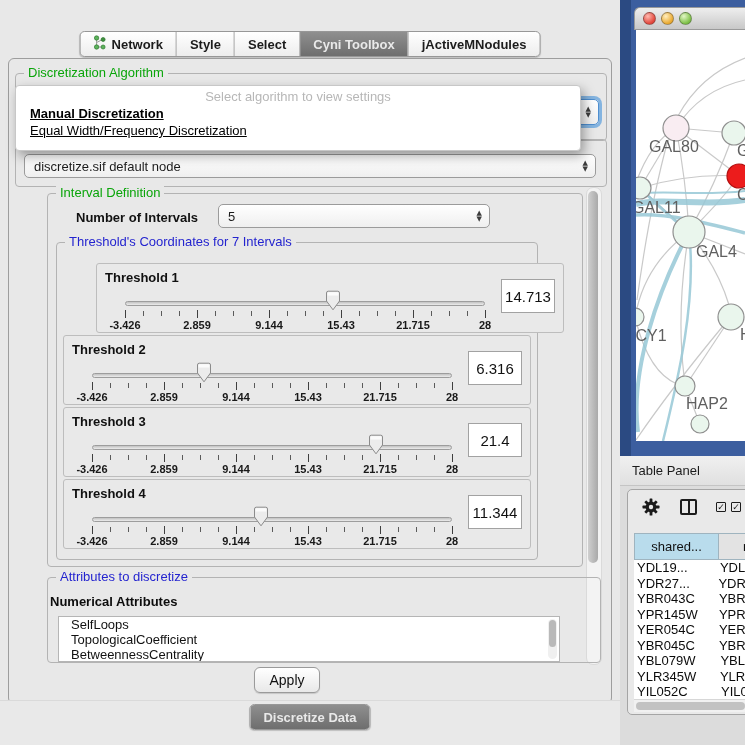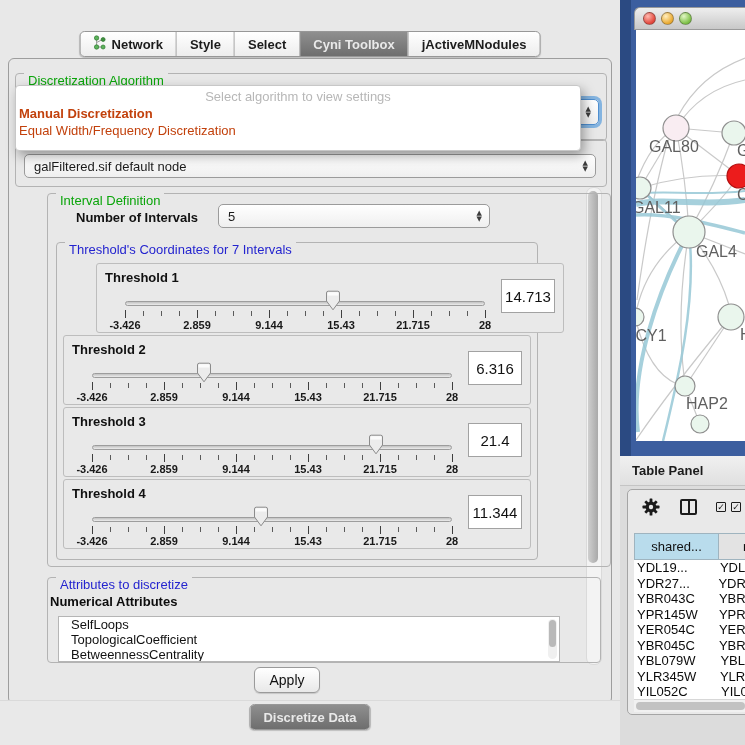--- a/index.html
+++ b/index.html
@@ -26,53 +26,53 @@
   .seg:first-child{border-left:none;}
   .seg.active{background:linear-gradient(#8f8f8f,#6e6e6e);color:#e9e9e9;border-left-color:#6e6e6e;}
   #top-tabs{left:50%;top:31px;transform:translateX(-50%);}
   #bottom-tabs{left:50%;top:704px;transform:translateX(-50%);}
   .cp-bottom-strip{position:absolute;left:0;top:700px;width:620px;height:45px;background:#e9e9e9;border-top:1px solid #dadada;}
 
   .cp-content{position:absolute;left:8px;top:58px;width:602px;height:644px;
               border:1px solid #9d9d9d;border-radius:6px;background:#e8e8e8;}
 
   .group{position:absolute;border:1px solid #b3b3b3;border-radius:4px;}
-  .glabel{position:absolute;top:-9px;left:8px;background:#e8e8e8;padding:0 4px;font-size:13px;white-space:nowrap;margin-top:8px;}
+  .glabel{position:absolute;top:-9px;left:8px;background:#e8e8e8;padding:0 4px;font-size:13px;white-space:nowrap;}
   .glabel.green{color:#0aa50a;}
   .glabel.blue{color:#2424cf;}
   .glabel.dark{color:#2e2e2e;}
 
   .combo{position:absolute;border:1px solid #9b9b9b;border-radius:5px;
          background:linear-gradient(#ffffff,#efefef);font-size:13px;color:#1c1c1c;
          line-height:24px;padding-left:9px;box-sizing:border-box;}
   .combo .arrows{position:absolute;right:7px;top:50%;transform:translateY(-50%);display:flex;flex-direction:column;
                  font-family:"DejaVu Sans",sans-serif;font-size:7px;line-height:5.5px;color:#3c3c3c;}
 
   
   #algo-group{left:6px;top:14px;width:590px;height:66px;}
   #algo-combo{left:14px;top:40px;width:576px;height:26px;border-color:#4f8fd0;
               box-shadow:0 0 0 3px rgba(106,166,221,.8);}
   .popup{position:absolute;left:6px;top:26px;width:566px;height:66px;background:#fff;
          border:1px solid #c7c7c7;border-radius:4px;box-shadow:3px 5px 12px rgba(0,0,0,.35);
          z-index:6;overflow:hidden;padding-top:2px;box-sizing:border-box;}
   .popup .ph{height:17px;line-height:17px;text-align:center;color:#b7b7b7;font-size:13px;}
-  .popup .opt{height:17px;line-height:17px;padding-left:3px;font-size:13px;color:#c2410c;}
+  .popup .opt{height:17px;line-height:17px;padding-left:14px;font-size:13px;color:#000000;text-decoration:underline;}
   .popup .opt.sel{font-weight:bold;}
 
   #tabledata-group{left:6px;top:80px;width:590px;height:46px;}
   #tabledata-combo{left:8px;top:14px;width:572px;height:24px;}
 
   
   .vscroll{position:absolute;left:577px;top:128px;width:14px;height:476px;background:#f3f3f3;
            border:1px solid #dadada;border-radius:7px;}
   .vscroll .vthumb{position:absolute;left:1px;top:3px;width:10px;height:372px;border-radius:6px;
            background:linear-gradient(90deg,#cFcFcF,#a9a9a9);}
 
   
-  #interval-group{left:38px;top:134px;width:534px;height:372px;padding-left:28px;}
+  #interval-group{left:38px;top:134px;width:534px;height:372px;}
   .noi-label{position:absolute;left:28px;top:16px;font-size:13px;font-weight:bold;color:#111;}
   #noi-combo{left:170px;top:10px;width:272px;height:24px;}
   #thresholds-group{left:8px;top:48px;width:480px;height:316px;border:1px solid #b3b3b3;border-radius:4px;position:absolute;}
 
   .th-panel{position:absolute;left:6px;width:466px;height:68px;border:1px solid #bdbdbd;border-radius:3px;background:#e9e9e9;}
   .th-label{position:absolute;left:8px;top:6px;font-size:13px;font-weight:bold;color:#101010;}
   .track{position:absolute;left:28px;top:37px;width:360px;height:5px;border:1px solid #9d9d9d;border-radius:4px;
          background:linear-gradient(#c2c2c2,#ececec);box-sizing:border-box;}
   .tick{position:absolute;top:47px;width:1px;height:5px;background:#5a5a5a;}
   .tick.major{top:46px;height:8px;background:#3f3f3f;}
@@ -102,21 +102,21 @@
   .tl{position:absolute;top:4px;width:13px;height:13px;border-radius:50%;border:1px solid rgba(60,60,60,.45);box-sizing:border-box;}
   .tl.red{left:8px;background:radial-gradient(circle at 35% 30%,#ffb9b0,#e2453a 70%);}
   .tl.yellow{left:26px;background:radial-gradient(circle at 35% 30%,#ffeec0,#eaa92f 70%);}
   .tl.green{left:44px;background:radial-gradient(circle at 35% 30%,#e2f7c6,#7cbf46 70%);}
   .net-canvas{position:absolute;left:16px;top:30px;width:109px;height:411px;background:#fff;overflow:hidden;}
 
   
   .tp-region{position:absolute;left:620px;top:456px;width:125px;height:289px;background:#dcdcdc;}
   .tp-titlebar{position:absolute;left:0;top:0;width:125px;height:29px;background:linear-gradient(#f0f0f0,#e0e0e0);
                border-bottom:1px solid #c4c4c4;}
-  .tp-title{position:absolute;left:12px;top:7px;font-size:13px;color:#1b1b1b;font-weight:bold;}
+  .tp-title{position:absolute;left:12px;top:7px;font-size:13px;color:#1b1b1b;}
   .tp-box{position:absolute;left:7px;top:33px;width:131px;height:224px;border:1px solid #a5a5a5;border-radius:5px;
           background:#e9e9e9;overflow:hidden;}
   .tp-gear{position:absolute;left:14px;top:8px;}
   .tp-split{position:absolute;left:52px;top:9px;width:17px;height:16px;border:2px solid #1c1c1c;border-radius:2px;box-sizing:border-box;}
   .tp-split::after{content:"";position:absolute;left:50%;top:0;bottom:0;width:2px;background:#1c1c1c;transform:translateX(-50%);}
   .tp-check{position:absolute;top:12px;width:10px;height:10px;border:1.6px solid #1c1c1c;border-radius:1px;
             font-family:"DejaVu Sans",sans-serif;font-size:9px;line-height:9px;color:#1c1c1c;text-align:center;box-sizing:border-box;}
   .tp-check.c1{left:88px;}
   .tp-check.c2{left:103px;}
   .tp-head{position:absolute;left:6px;top:43px;height:27px;display:flex;font-size:13px;color:#111;}
@@ -177,21 +177,21 @@
         <div class="ph">Select algorithm to view settings</div>
         <div id="popup-options">
             <div class="opt sel">Manual Discretization</div>
             <div class="opt">Equal Width/Frequency Discretization</div>
           </div>
       </div>
 
       <div class="group" id="tabledata-group">
         <span class="glabel dark">Table Data</span>
         <div class="combo" id="tabledata-combo">
-          <span>galFiltered.sif default node</span>
+          <span>discretize.sif default node</span>
           <span class="arrows">
               <span>▲</span>
               <span>▼</span>
             </span>
         </div>
       </div>
 
       <div class="vscroll">
         <div class="vthumb"></div>
       </div>

